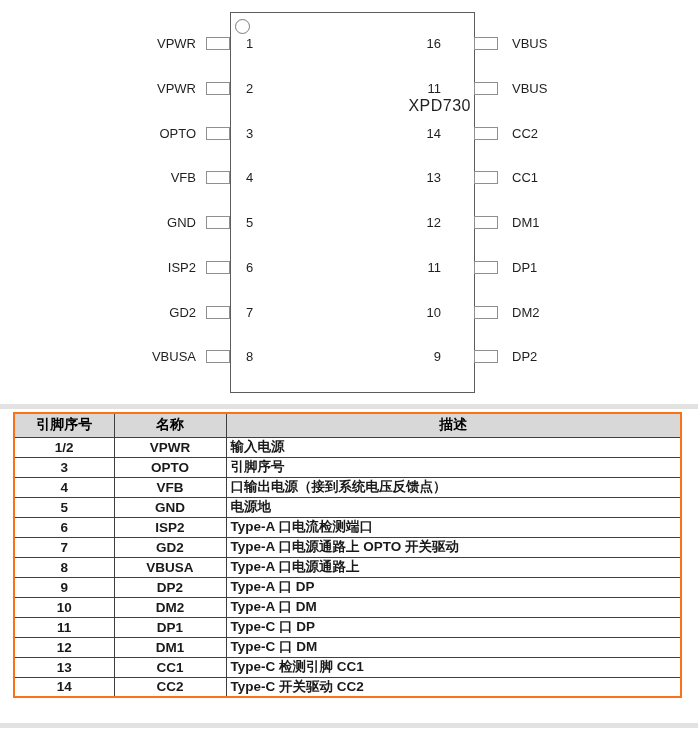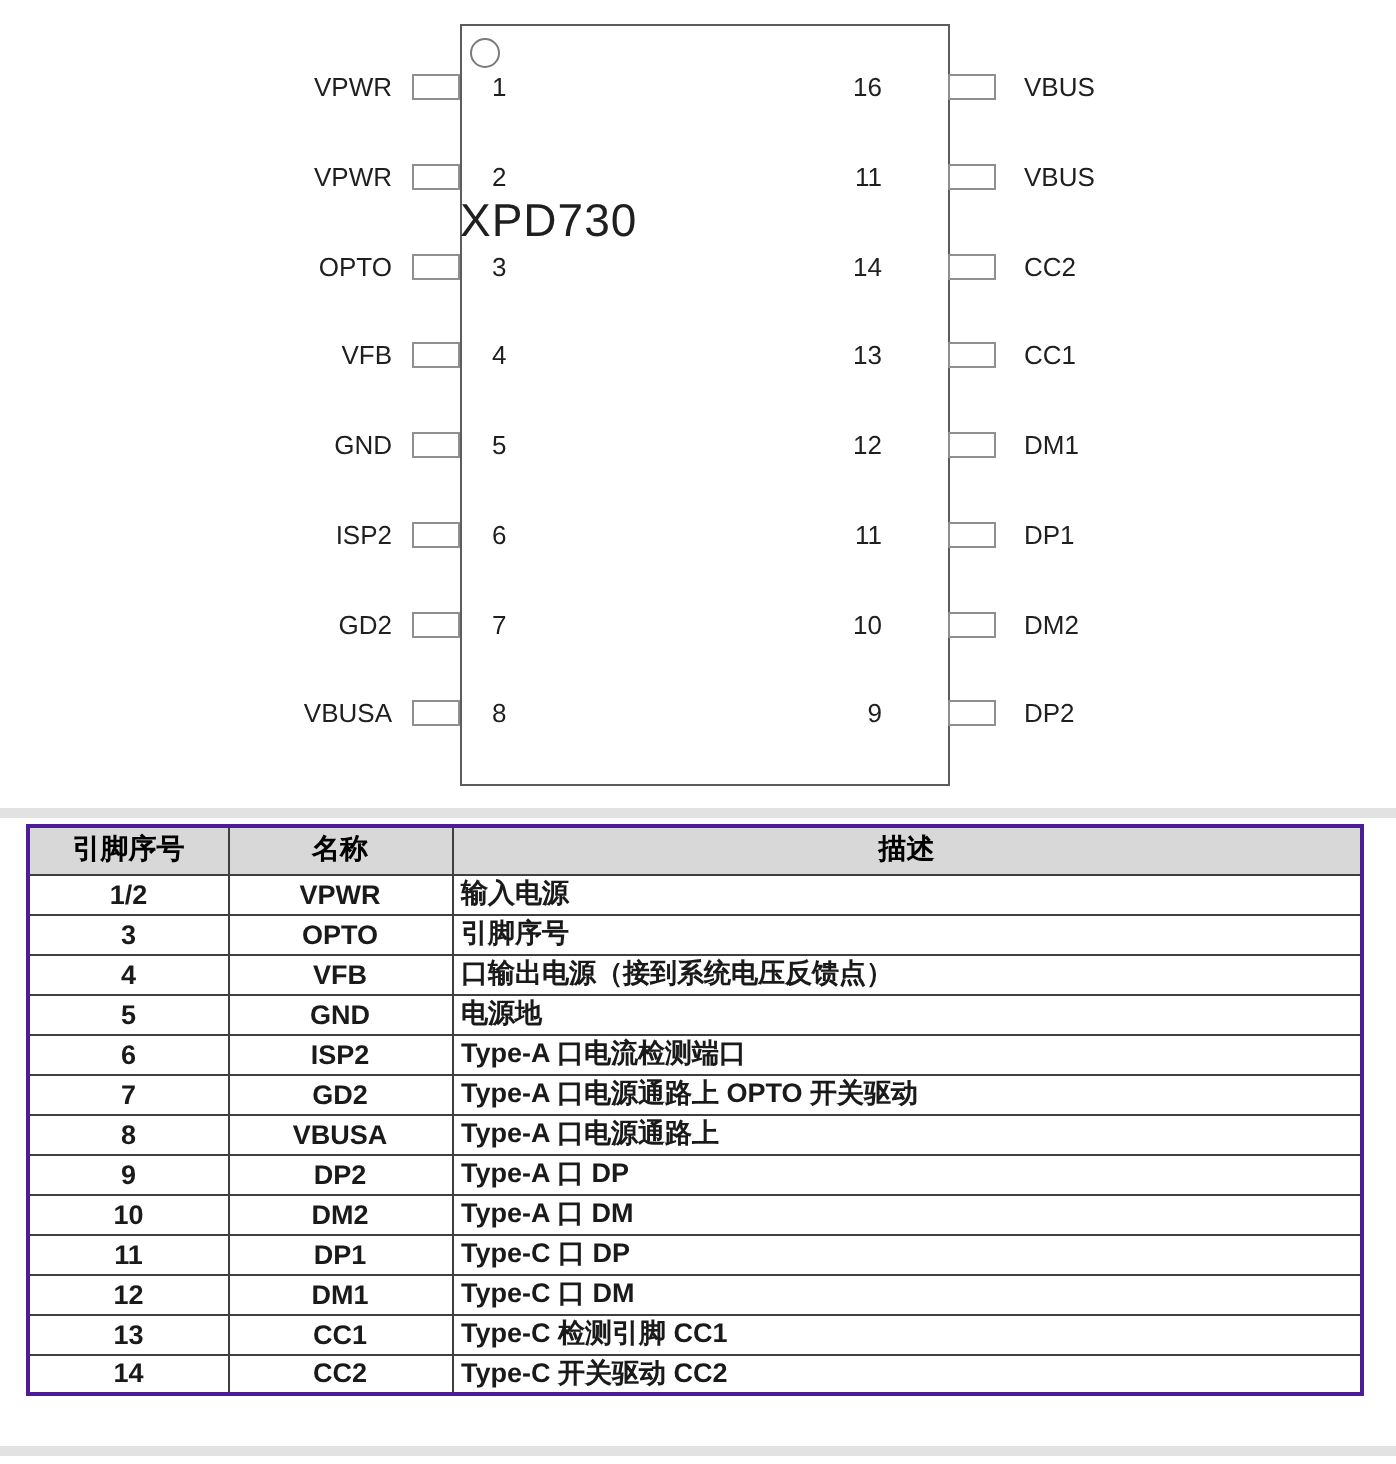--- a/index.html
+++ b/index.html
@@ -12,22 +12,22 @@
   .diagram{position:absolute;left:0;top:0;width:698px;height:404px;}
   .chip{
     position:absolute;left:230px;top:12px;width:245px;height:381px;
     border:1px solid #5c5c5c;background:#ffffff;box-sizing:border-box;
   }
   .chip-circle{
     position:absolute;left:235px;top:19px;width:15px;height:15px;
     border:1px solid #7a7a7a;border-radius:50%;background:#fff;box-sizing:border-box;
   }
   .chip-title{
-    position:absolute;left:230px;top:97px;width:241px;text-align:left;
-    font-size:23px;letter-spacing:.5px;color:#1f1f1f;
+    position:absolute;left:230px;top:97px;width:241px;text-align:right;
+    font-size:16px;letter-spacing:.5px;color:#1f1f1f;
   }
   .pin-row{position:absolute;left:0;width:698px;height:13px;}
   .pin-row > div{position:absolute;top:0;}
   .pin-label{font-size:13px;line-height:13px;color:#1f1f1f;}
   .pin-label.pl-left{left:40px;width:156px;text-align:right;}
   .pin-label.pl-right{left:512px;width:120px;text-align:left;}
   .pin-box{
     width:24px;height:13px;border:1px solid #8f8f8f;background:#fff;box-sizing:border-box;
   }
   .pin-box.pb-left{left:206px;}
@@ -36,21 +36,21 @@
   .pin-num.pn-left{left:246px;}
   .pin-num.pn-right{left:388px;width:53px;text-align:right;}
   
   .band{position:absolute;left:0;width:698px;height:5px;background:#e2e2e2;}
   .band-top{top:404px;}
   .band-bottom{top:723px;}
   
   table.pins{
     position:absolute;left:13px;top:412px;width:669px;
     border-collapse:collapse;table-layout:fixed;
-    border:2px solid #4c1d95;
+    border:2px solid #f97316;
     font-size:13.5px;
   }
   table.pins th,table.pins td{
     border:1px solid #3f3f3f;padding:0 4px;box-sizing:border-box;
     overflow:hidden;white-space:nowrap;
   }
   table.pins th{
     background:#d8d8d8;font-weight:bold;text-align:center;height:24px;
     font-size:14px;color:#000;
   }

